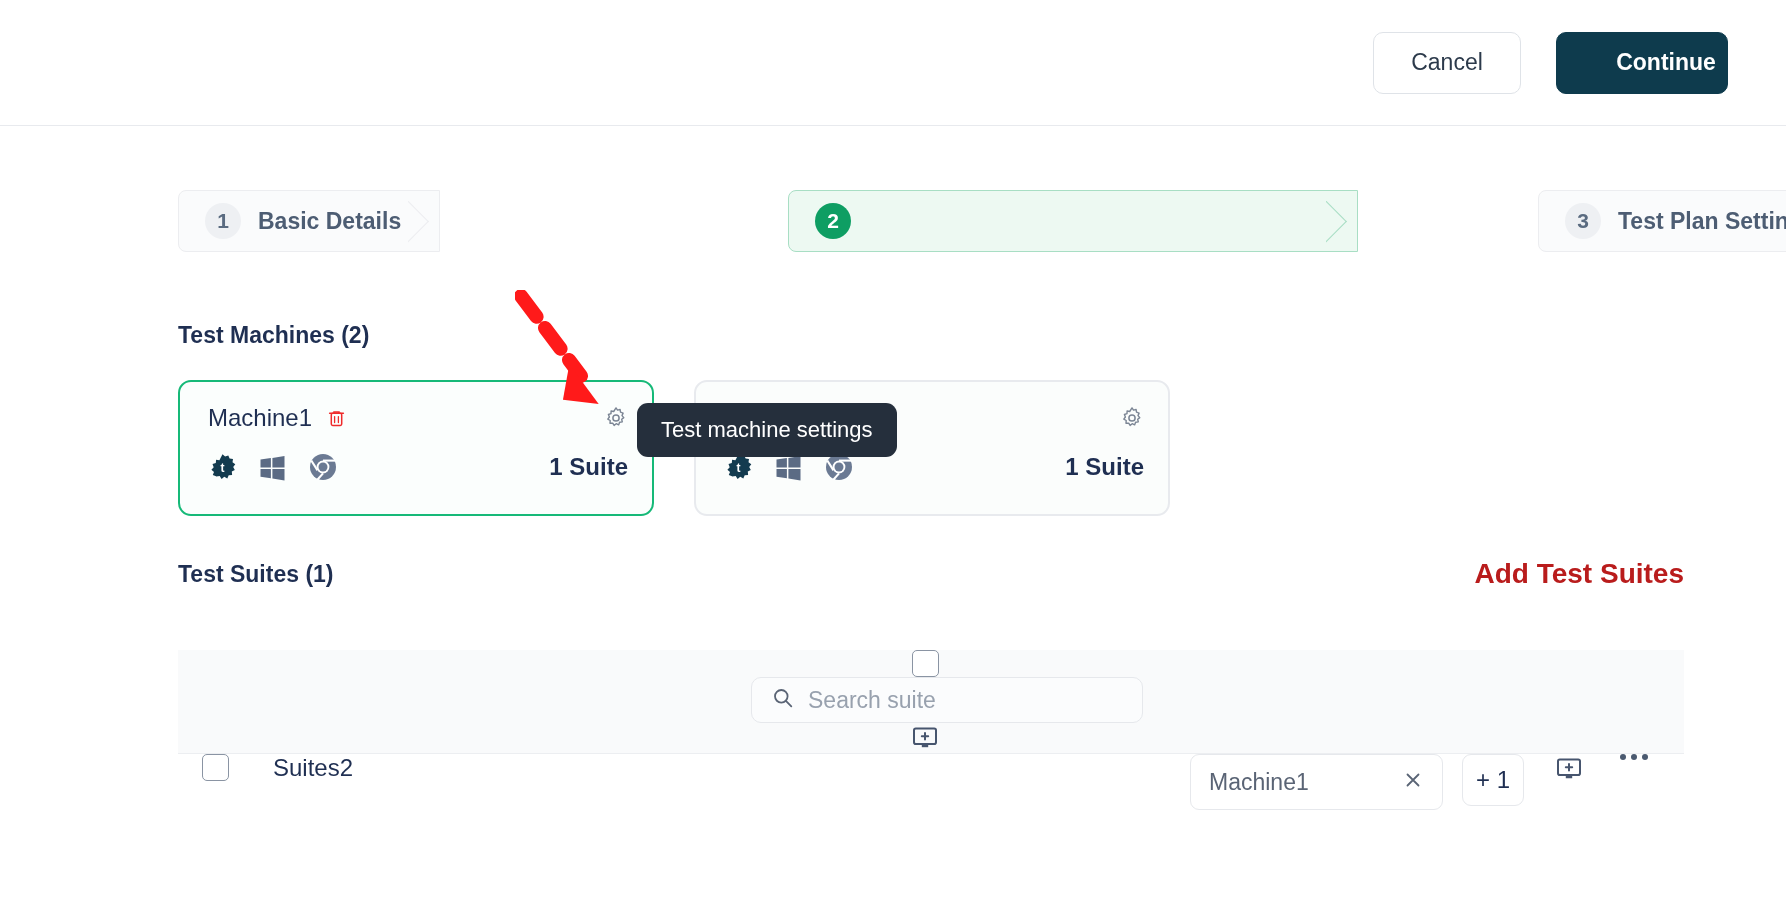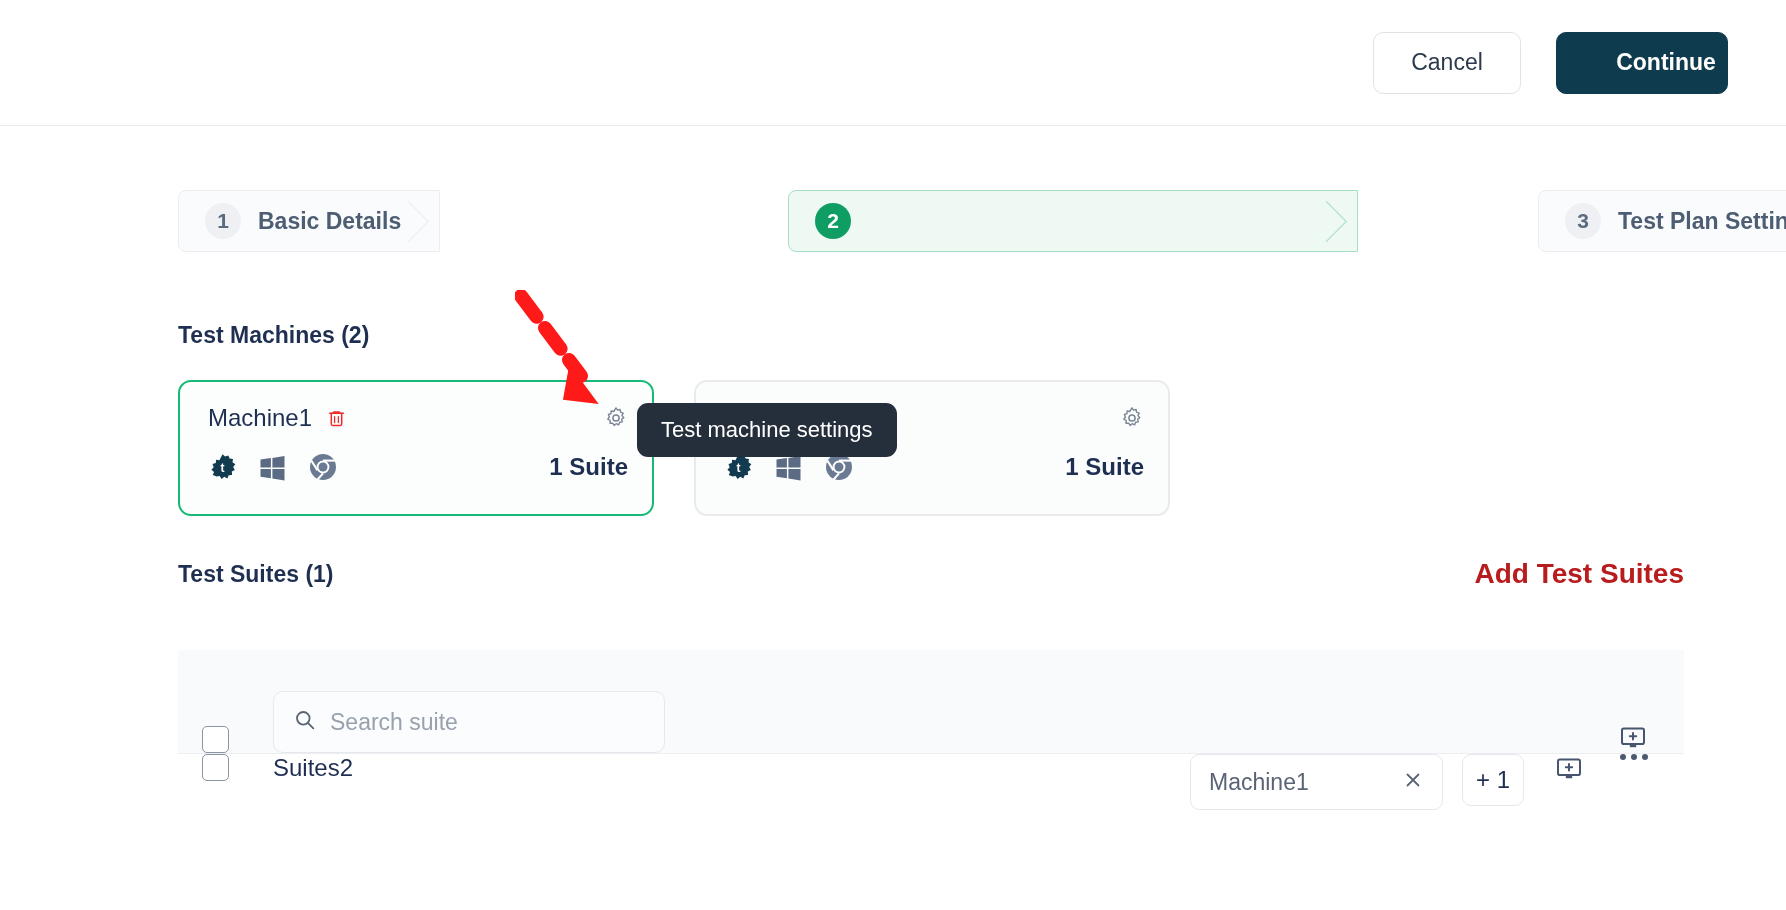--- a/index.html
+++ b/index.html
@@ -130,23 +130,24 @@
   .add-suites-link {
     margin-left: auto; font-size: 28px; font-weight: bold;
     color: #b91c1c; cursor: pointer;
   }
   .suites-table {
     position: absolute; left: 178px; top: 650px;
     width: 1506px;
   }
   .suites-toolbar {
     height: 104px; background: #f9fafb;
-    display: flex; align-items: flex-end;
+    display: flex; align-items: center;
     padding: 0 36px 0 24px;
     border-bottom: 1px solid #eceef1;
+    flex-direction: column;
   }
   .cbox {
     width: 27px; height: 27px; border: 1.6px solid #8a94a3;
     border-radius: 5px; background: #ffffff; cursor: pointer; flex: none;
   }
   .search-box {
     margin-left: 44px; width: 392px; height: 62px;
     border: 1px solid #e6e8ec; border-radius: 10px; background: #fbfcfd;
     display: flex; align-items: center; gap: 14px; padding: 0 20px;
   }

